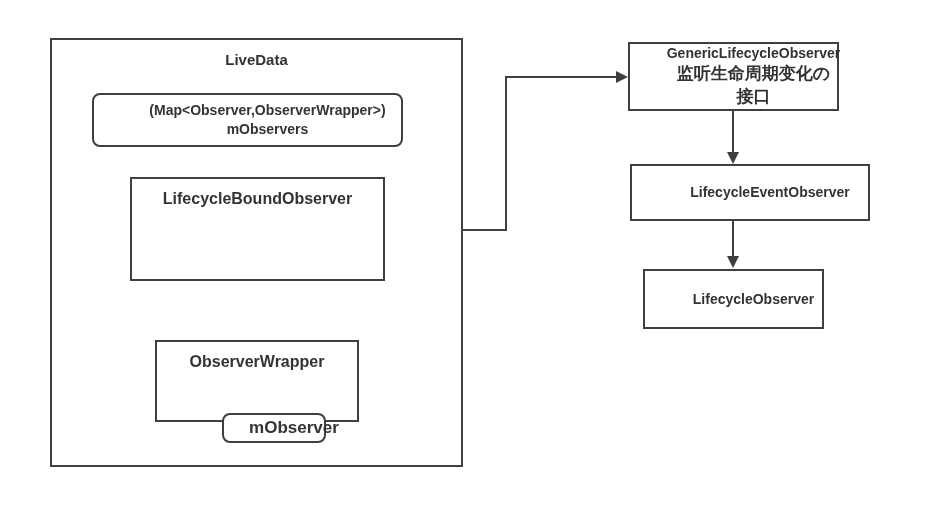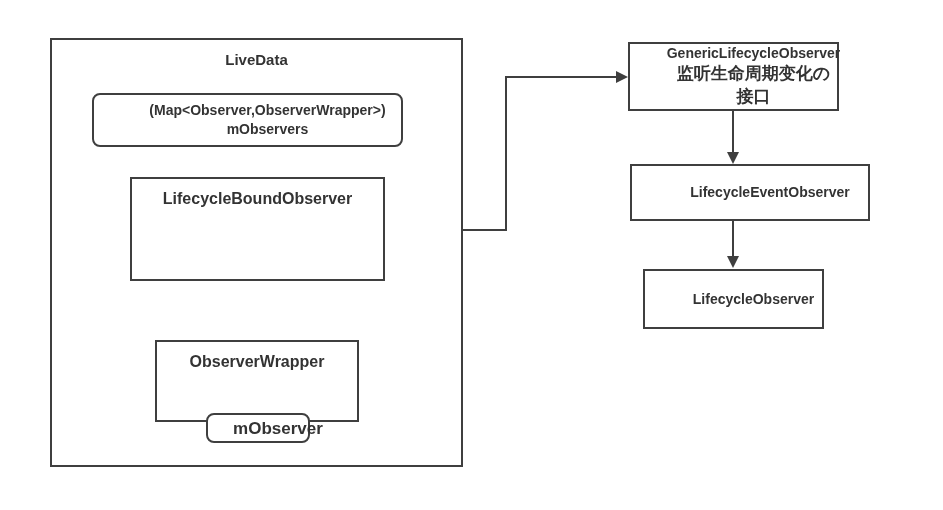--- a/index.html
+++ b/index.html
@@ -79,21 +79,21 @@
 
   <div class="node rect" style="left:130px; top:177px; width:255px; height:104px;">
     <div class="top-title">LifecycleBoundObserver</div>
   </div>
 
 
   <div class="node rect" style="left:155px; top:340px; width:204px; height:82px;">
     <div class="top-title">ObserverWrapper</div>
   </div>
 
-  <div class="node rounded center-flex txt-sm" style="left:206px; top:413px; width:104px; height:30px;justify-content:flex-end;">
+  <div class="node rounded center-flex txt-sm" style="left:222px; top:413px; width:104px; height:30px;">
     <div>mObserver</div>
   </div>
 
   <div class="node rect center-flex txt-md" style="left:628px; top:42px; width:211px; height:69px;">
     <div>GenericLifecycleObserver</div>
     <div class="txt-sm">监听生命周期变化の接口</div>
   </div>
 
   <div class="node rect center-flex txt-md" style="left:630px; top:164px; width:240px; height:57px;">
     <div>LifecycleEventObserver</div>

